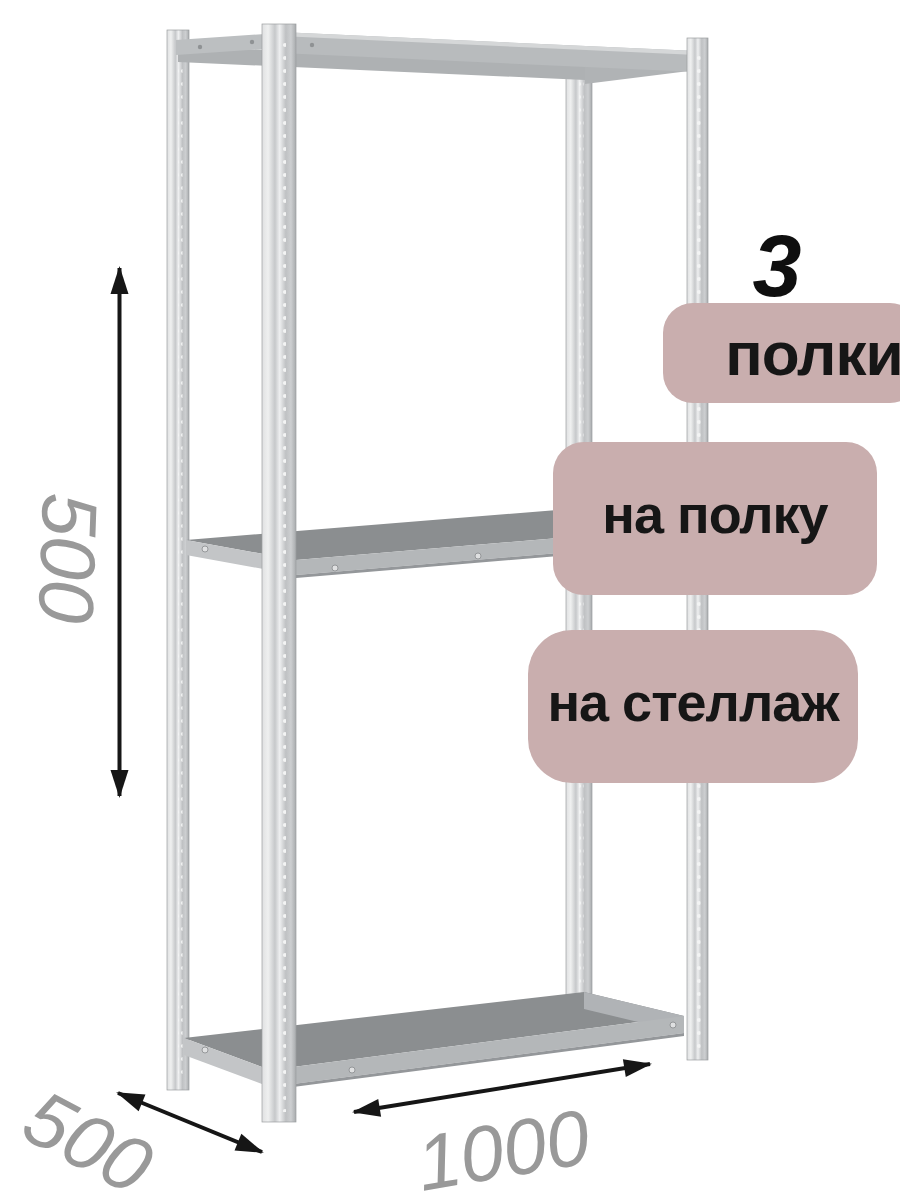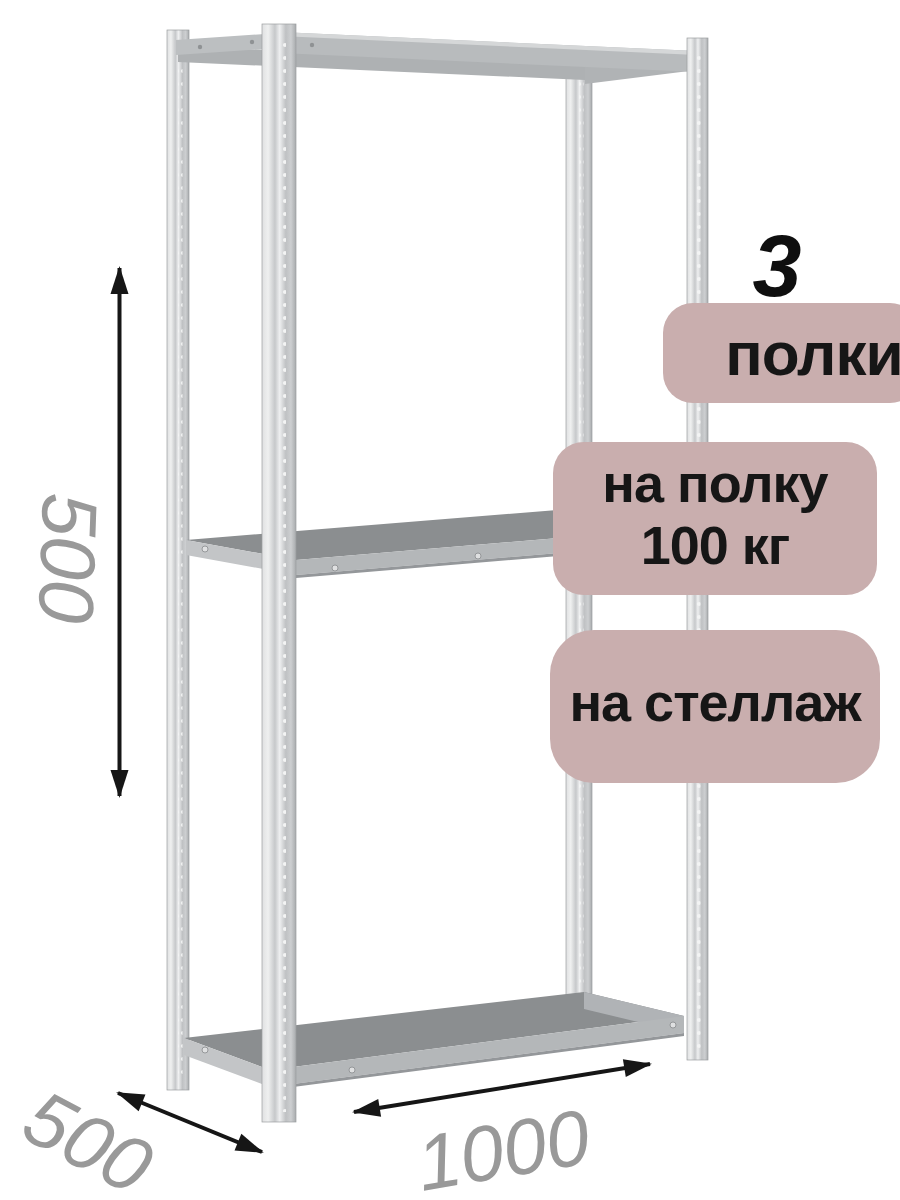--- a/index.html
+++ b/index.html
@@ -32,21 +32,21 @@
   .badge-count{
     left:663px;top:303px;width:212px;height:100px;border-radius:30px;
     font-size:62px;
     padding-left:45px;
   }
   .badge-shelf{
     left:553px;top:442px;width:324px;height:153px;border-radius:31px;
     font-size:54px;line-height:62px;padding-bottom:10px;box-sizing:border-box;align-items:center;
   }
   .badge-rack{
-    left:550px;top:630px;width:330px;height:153px;border-radius:44px;
+    left:528px;top:630px;width:330px;height:153px;border-radius:44px;
     font-size:54px;line-height:62px;padding-bottom:10px;box-sizing:border-box;justify-content:center;
   }
 </style>
 </head>
 <body>
 
 <div class="stage">
 
   <svg width="900" height="1200" viewBox="0 0 900 1200">
     <defs>
@@ -130,20 +130,19 @@
   <div class="dim dim-depth">500</div>
   <div class="dim dim-width">1000</div>
 
   <div class="count-number">3</div>
   <div class="badge badge-count">
     <span>полки</span>
   </div>
 
   <div class="badge badge-shelf">
     <div>на полку</div>
-    <div>100 кг</div>
   </div>
 
   <div class="badge badge-rack">
     <div>на стеллаж</div>
   </div>
 
 </div>
 
 </body></html>

